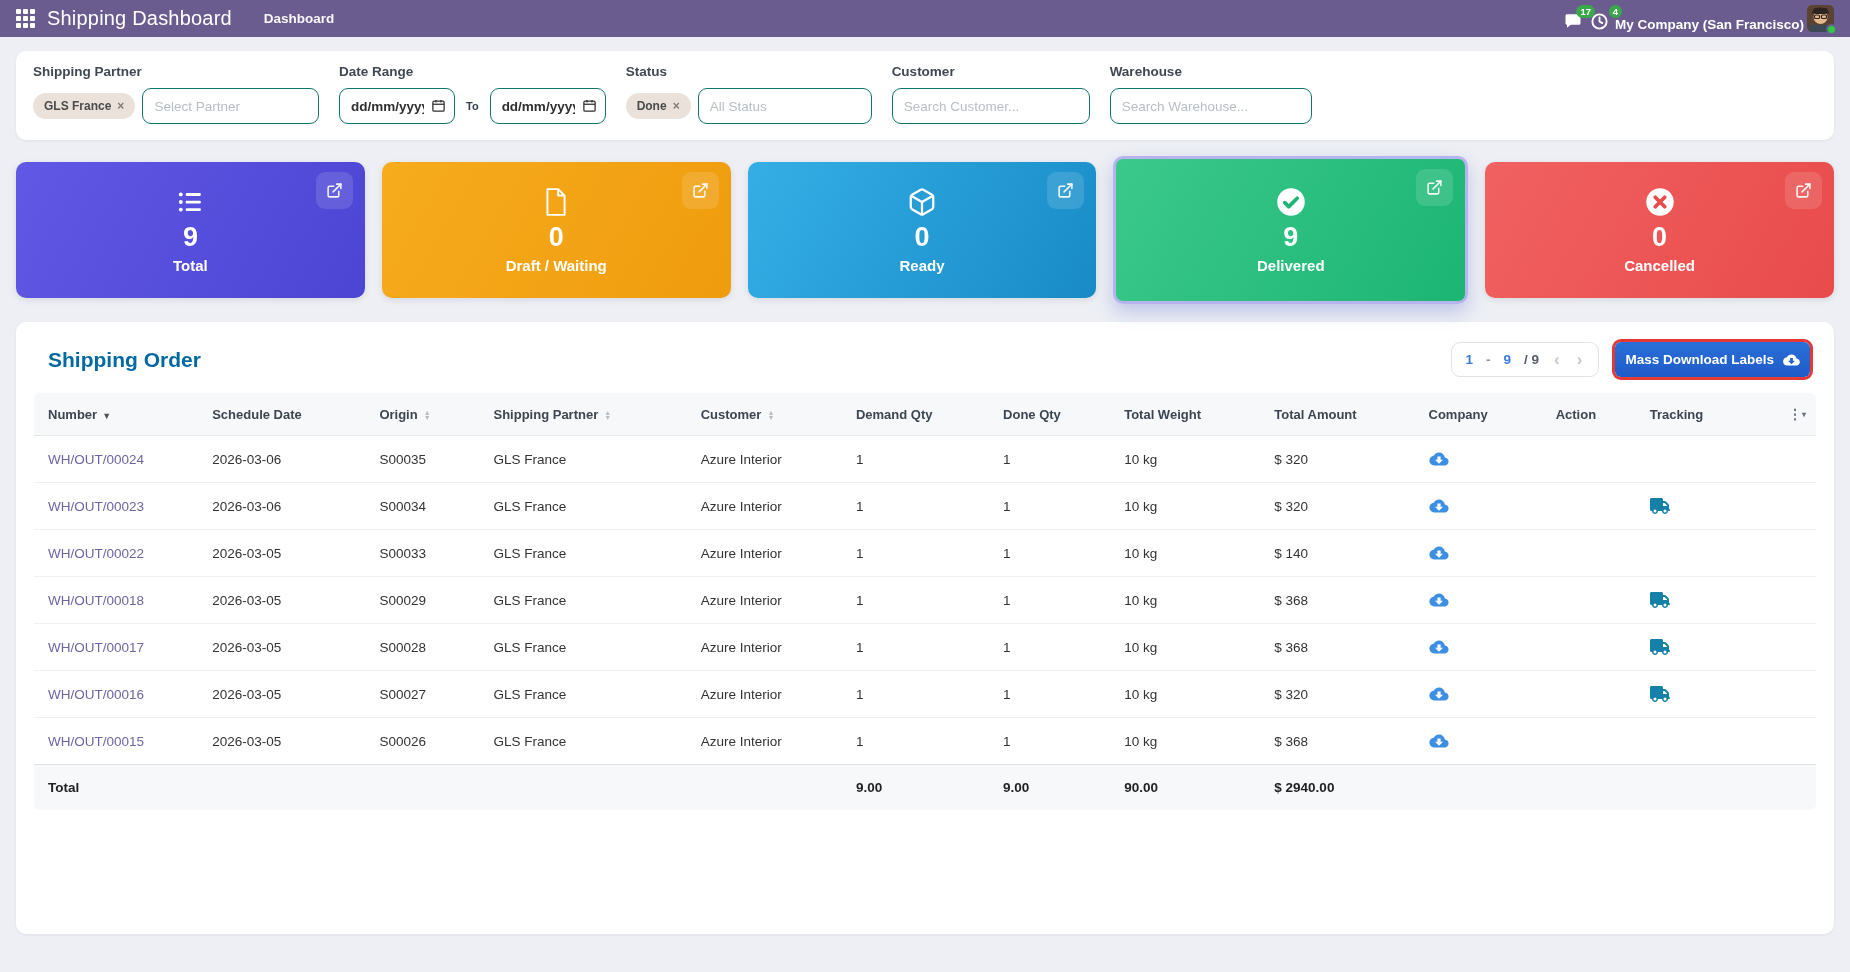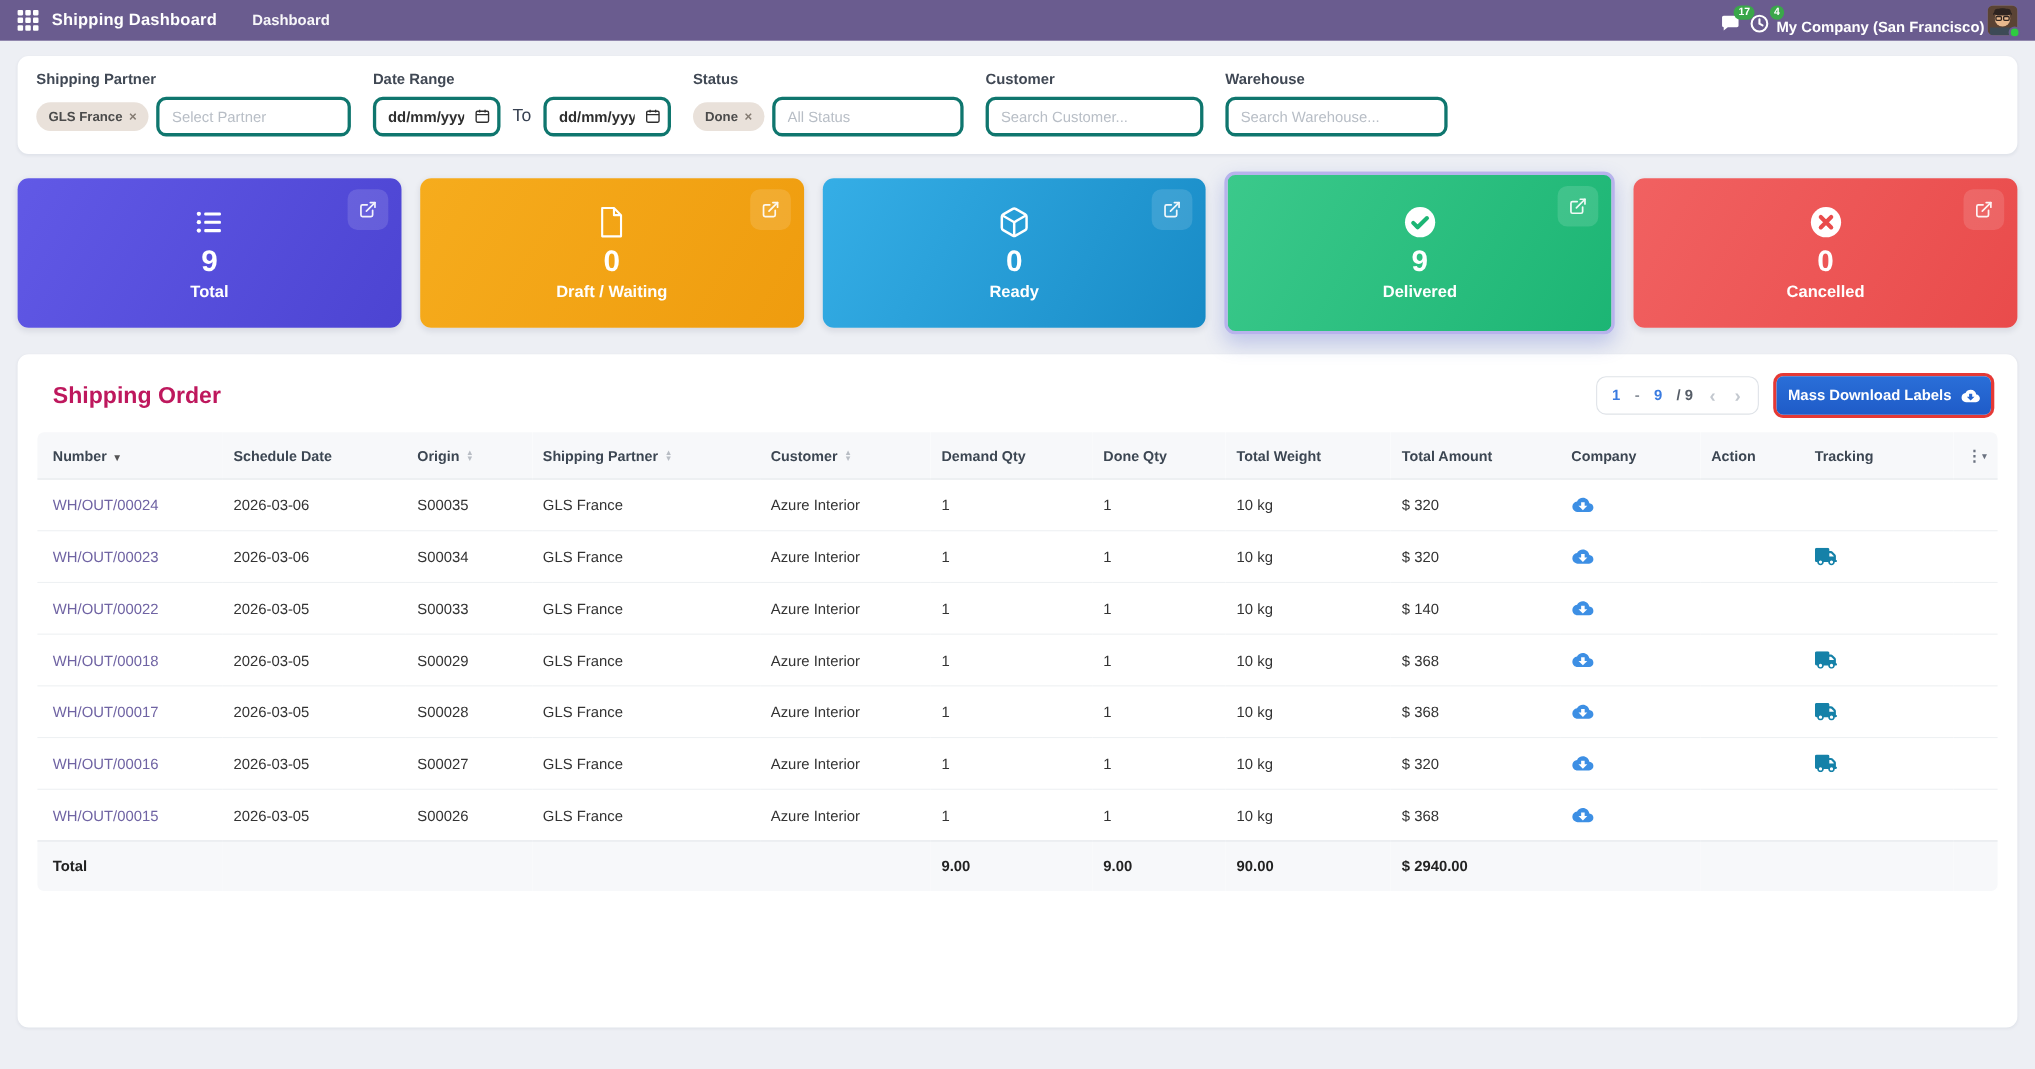--- a/index.html
+++ b/index.html
@@ -10,21 +10,21 @@
     overflow: hidden;
     color: #333;
   }
   
   .navbar {
     height: 37px; background: #6a5c8f; display: flex; align-items: center;
     padding: 0 16px; color: #fff;
   }
   .apps-grid { display: grid; grid-template-columns: repeat(3,5px); grid-gap: 2px; margin-right: 12px; cursor: pointer; }
   .apps-grid span { width:5px; height:5px; background:#fff; border-radius:1px; }
-  .nav-title { font-size: 15px; font-weight: 700; letter-spacing: .2px; margin-right: 26px; }
+  .nav-title { font-size: 20px; font-weight: 400; letter-spacing: .2px; margin-right: 26px; }
   .nav-menu-item { font-size: 13.5px; font-weight: 600; opacity: .95; padding: 9px 6px; cursor: pointer; }
   .nav-right { margin-left: auto; display: flex; align-items: flex-end; gap: 3px; }
   .systray-icon { position: relative; width: 24px; height: 22px; display:flex; align-items:center; justify-content:center; cursor:pointer; }
   .badge {
     position: absolute; top: -5px; right: -10px; background: #3aa74a; color:#fff;
     font-size: 9.5px; font-weight: 700; border-radius: 8px; padding: 1px 4px; line-height: 11px;
   }
   .nav-company { font-size: 13.5px; font-weight: 600; cursor: pointer; }
   .avatar-wrap { position: relative; width: 27px; height: 27px; cursor: pointer; }
   .avatar { width:27px; height:27px; border-radius:5px; overflow:hidden; background:#8a7266; display:block; }
@@ -38,28 +38,28 @@
   }
   .filter-group { display: flex; flex-direction: column; }
   .filter-label { font-size: 13.5px; font-weight: 700; color: #404854; margin-bottom: 9px; }
   .filter-controls { display: flex; align-items: center; gap: 7px; }
   .chip {
     background: #e9e1da; color: #4b4b4b; border-radius: 15px; padding: 6px 11px;
     font-size: 12px; font-weight: 700; display: flex; align-items: center; gap: 6px; white-space: nowrap;
   }
   .chip .chip-x { color: #847b72; font-weight: 700; cursor: pointer; font-size: 12px; }
   .f-input {
-    height: 36px; border: 3px solid #0f766e; border-radius: 9px; padding: 0 11px;
+    height: 36px; border: 1px solid #0f766e; border-radius: 9px; padding: 0 11px;
     font-size: 13.5px; font-family: inherit; color: #2f2f2f; background:#fff; outline:none;
   }
   .f-input::placeholder { color: #b8bec6; }
   .date-wrap { position: relative; }
   .date-wrap .f-input { width: 116px; padding-right: 30px; font-weight: 600; }
   .date-wrap svg { position: absolute; right: 9px; top: 10px; pointer-events: none; }
-  .to-label { font-size: 16px; font-weight: 400; color: #374151; padding: 0 4px; }
+  .to-label { font-size: 11px; font-weight: 700; color: #374151; padding: 0 4px; }
 
   
   .cards-row { margin: 15px 16px 0; display: flex; gap: 17px; align-items: center; height: 150px; }
   .stat-card {
     flex: 1; height: 136px; border-radius: 10px; color: #fff; position: relative;
     display: flex; flex-direction: column; align-items: center; justify-content: center;
     gap: 5px; cursor: pointer; box-shadow: 0 2px 6px rgba(20,30,60,.10);
   }
   .stat-card.c-total     { background: linear-gradient(120deg,#6159e6,#4c44d2); }
   .stat-card.c-draft     { background: linear-gradient(120deg,#f6ac1d,#ef9c0e); }
@@ -73,21 +73,21 @@
     position: absolute; top: 10px; right: 12px; width: 37px; height: 37px;
     background: rgba(255,255,255,.13); border-radius: 9px; display: grid; place-items: center; cursor: pointer;
   }
 
   
   .orders-card {
     margin: 17px 16px 0; background: #fff; border-radius: 10px;
     box-shadow: 0 1px 3px rgba(20,30,60,.06); padding: 20px 18px 16px; min-height: 612px;
   }
   .orders-header { display: flex; align-items: center; margin-bottom: 16px; padding: 0 6px 0 14px; }
-  .orders-title { font-size: 21px; font-weight: 700; color: #be185d; }
+  .orders-title { font-size: 21px; font-weight: 700; color: #0369a1; }
   .orders-header-right { margin-left: auto; display: flex; align-items: center; gap: 16px; }
   .pager {
     border: 1px solid #dfe3e8; border-radius: 9px; padding: 8px 14px;
     display: flex; align-items: center; gap: 13px; font-size: 13.5px; font-weight: 600;
   }
   .pager .pg-num { color: #3a7be0; cursor: pointer; }
   .pager .pg-dash { color: #8a919b; }
   .pager .pg-total { color: #555c66; }
   .pager .pg-arrow { color: #c3c8cf; font-size: 17px; line-height: 1; cursor: pointer; font-weight: 700; padding: 0 2px; }
   .mass-dl-btn {

